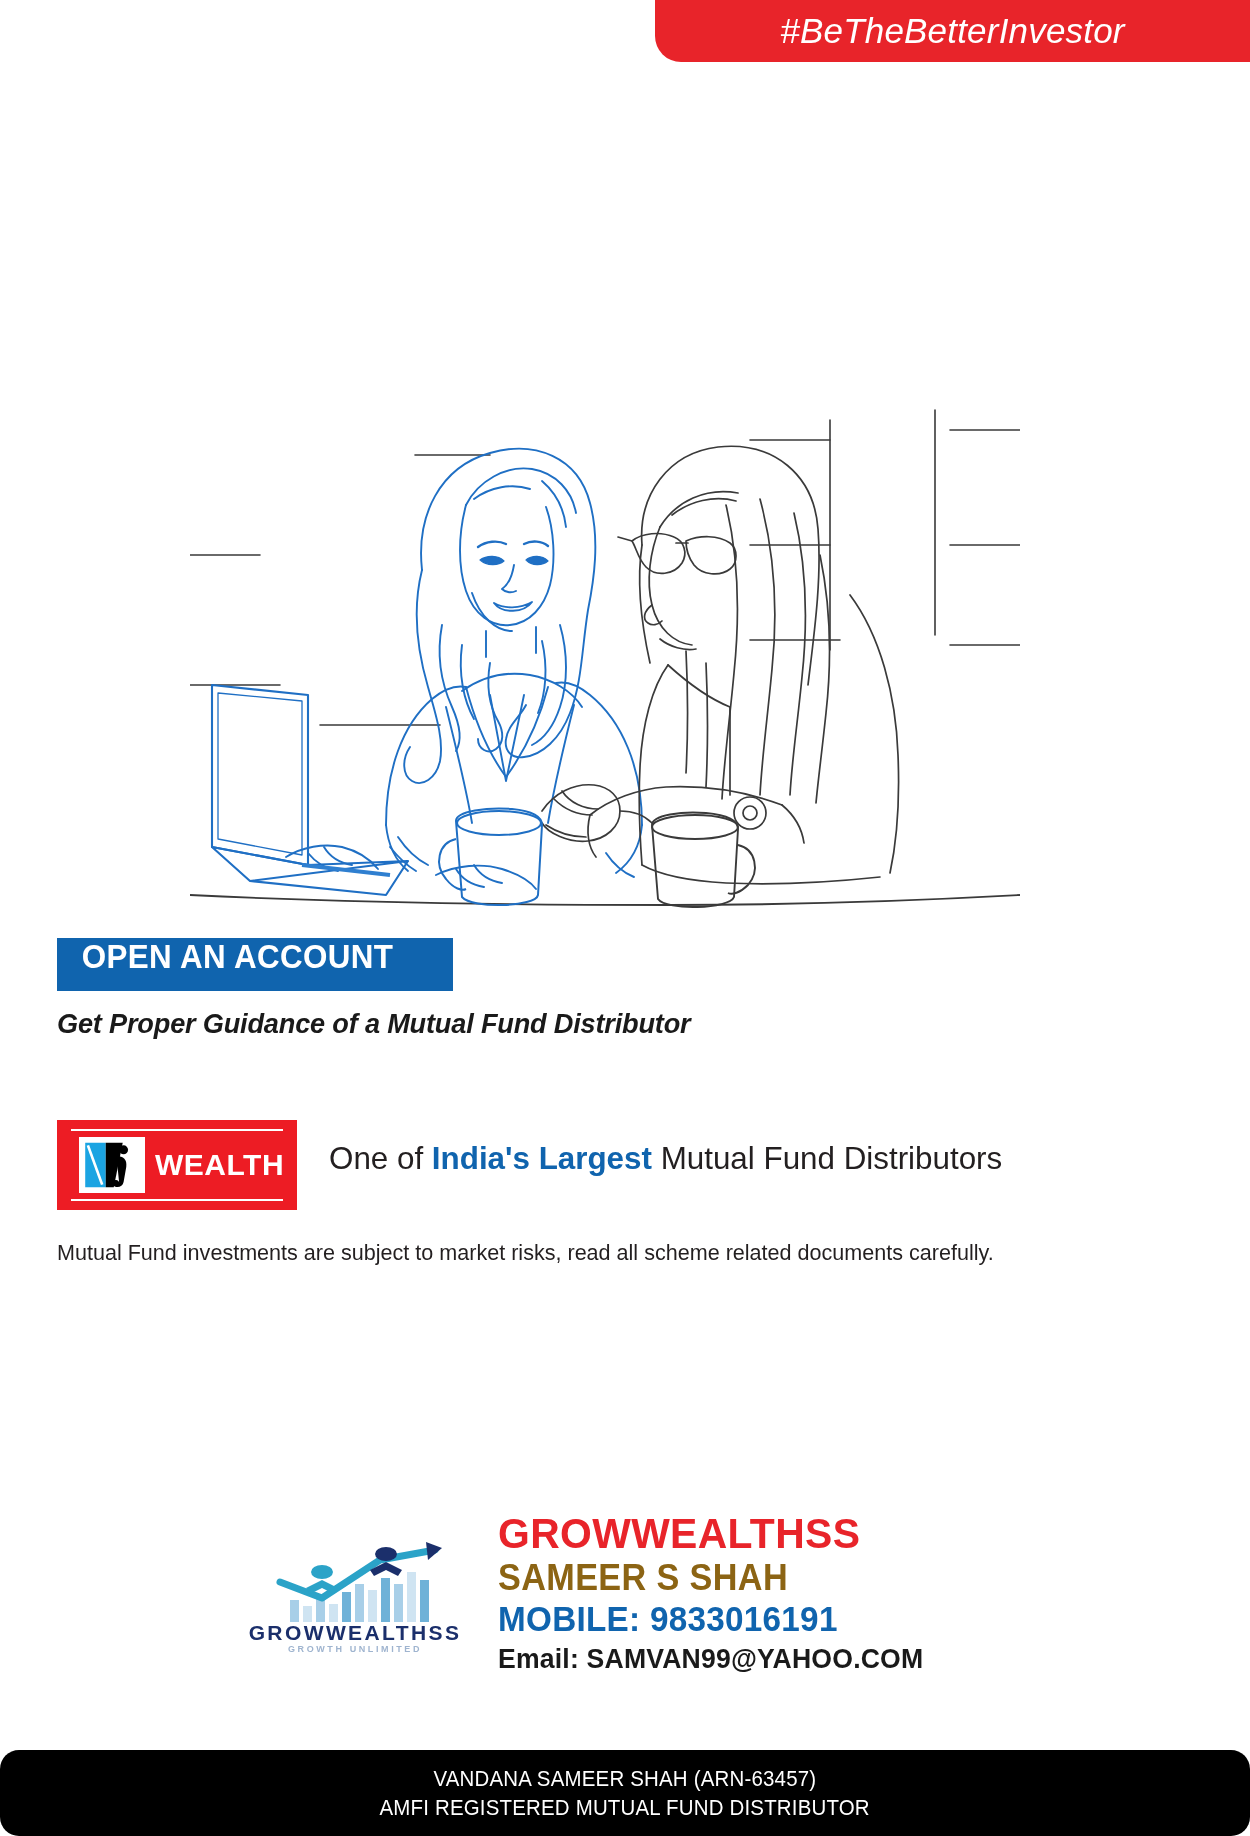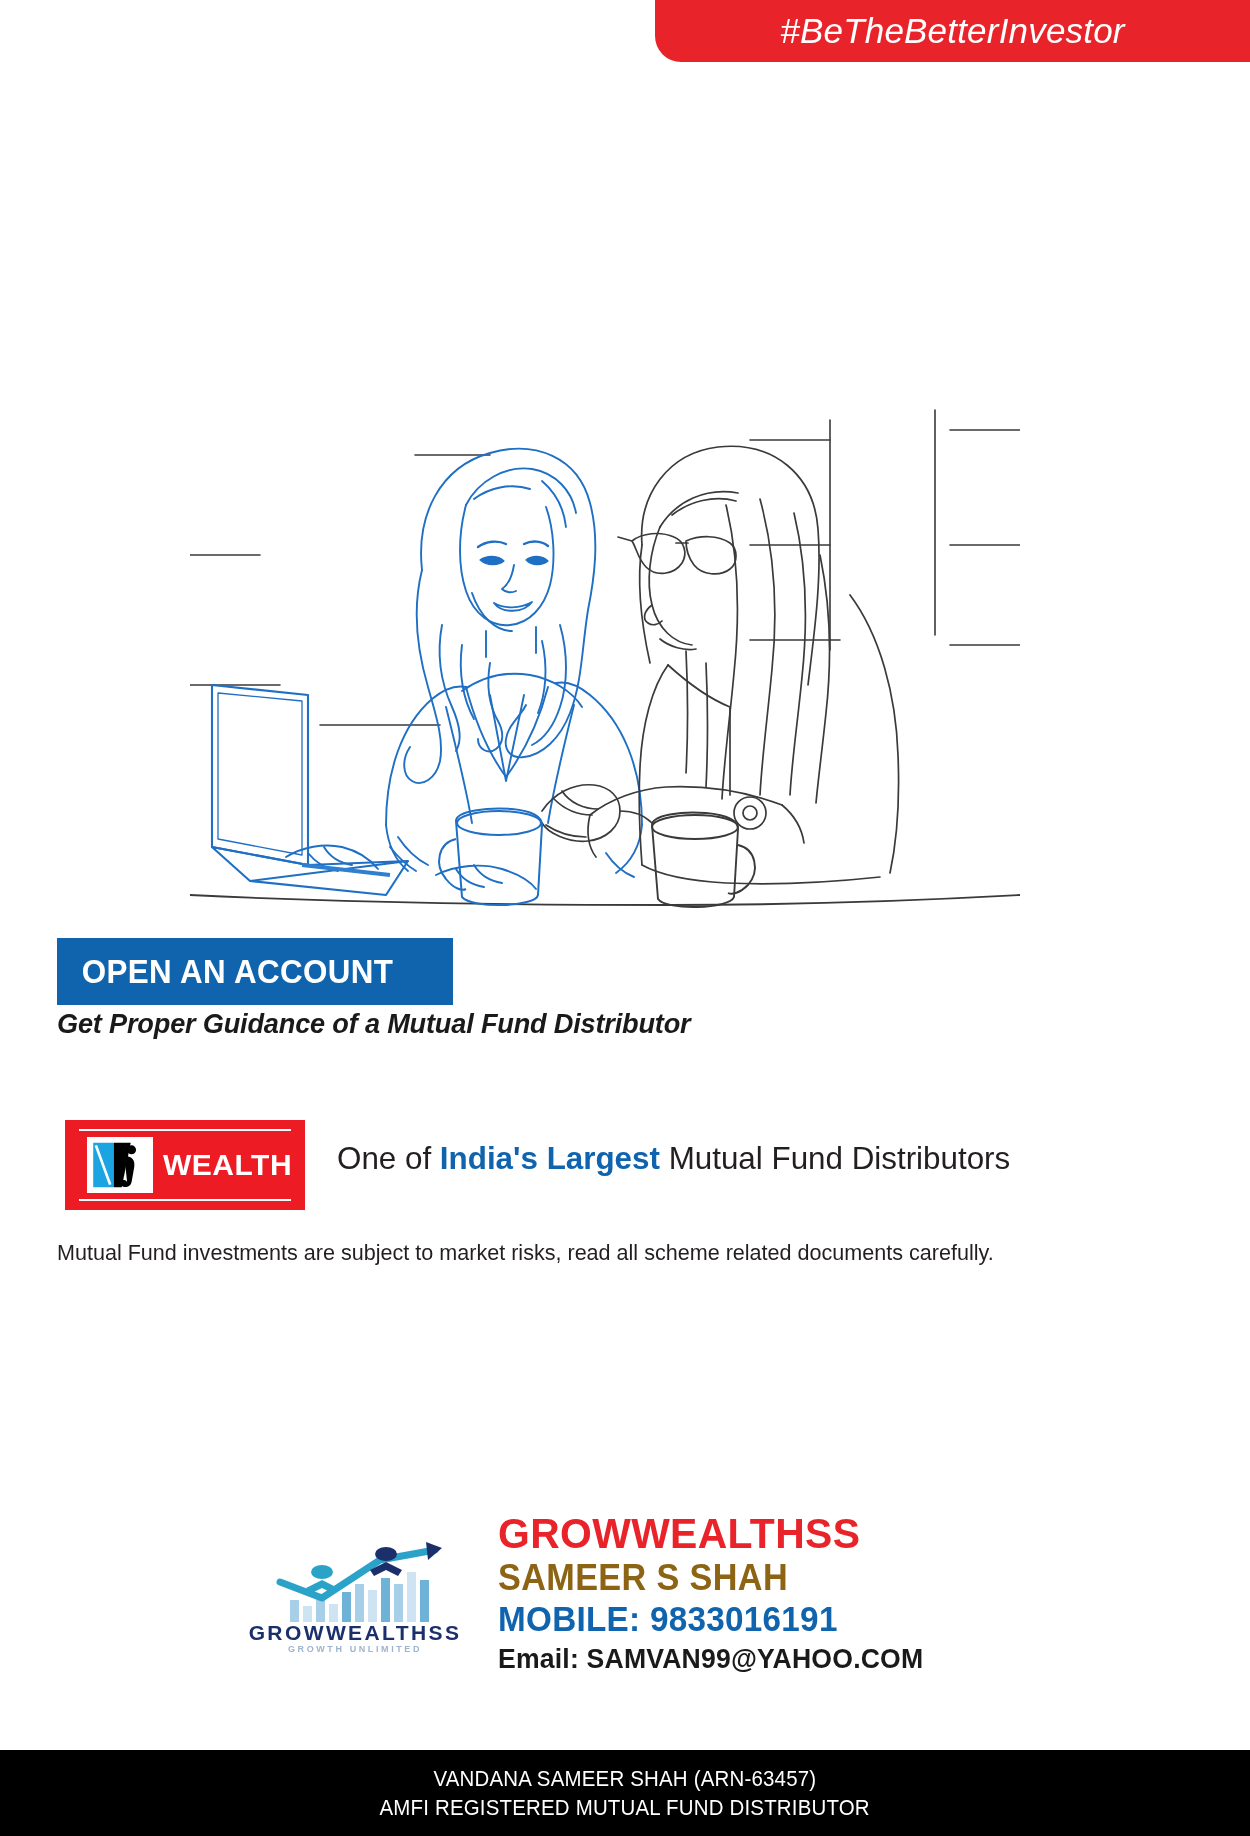--- a/index.html
+++ b/index.html
@@ -42,39 +42,39 @@
   .hl3 b{font-weight:700;color:#1a66b3;}
   .hl4{color:#231f20;font-weight:700;}
 
   
   .illus{position:absolute;left:190px;top:395px;width:830px;height:545px;}
   .illus svg{display:block;width:830px;height:545px;}
 
   
   .cta-btn{
     position:absolute;left:57px;top:938px;
-    width:396px;height:67px;background:#1064ae;
-    display:flex;align-items:center;
+    width:396px;height:53px;background:#1064ae;
+    display:flex;align-items:flex-start;
   }
   .cta-btn span{
     color:#ffffff;font-weight:700;font-size:33px;
     font-family:"Liberation Sans Narrow","Liberation Sans",sans-serif;
     letter-spacing:.4px;padding-left:26px;
     transform:scaleX(.95);transform-origin:left center;
   }
   .cta-sub{
     position:absolute;left:57px;top:1008px;
     font-size:28px;font-weight:700;font-style:italic;color:#1a1a1a;
     font-family:"Liberation Sans Narrow","Liberation Sans",sans-serif;
     letter-spacing:-.2px;white-space:nowrap;
     transform:scaleX(.97);transform-origin:left center;
   }
 
   
-  .nj-row{position:absolute;left:57px;top:1120px;width:1140px;height:90px;margin-left:8px;}
+  .nj-row{position:absolute;left:57px;top:1120px;width:1140px;height:90px;}
   .nj-logo{
     position:absolute;left:0;top:0;width:240px;height:90px;
     background:#ed1c24;display:flex;align-items:center;
   }
   .nj-rule{position:absolute;left:14px;right:14px;height:2px;background:#fff;}
   .nj-rule.top{top:9px;}
   .nj-rule.bot{bottom:9px;}
   .nj-mark{
     position:relative;margin-left:22px;width:66px;height:56px;
     border:3px solid #ffffff;background:#ffffff;box-sizing:border-box;
@@ -128,21 +128,21 @@
     font-family:"Liberation Sans Narrow","Liberation Sans",sans-serif;
     font-weight:700;font-size:28px;color:#1a1a1a;letter-spacing:.2px;
     line-height:34px;white-space:nowrap;margin-top:3px;
     transform:scaleX(.95);transform-origin:left center;
   }
 
   
   .footer{
     position:absolute;left:0;bottom:0;width:1250px;height:86px;
     background:#000000;display:flex;flex-direction:column;
-    align-items:center;justify-content:center;
+    align-items:center;justify-content:center;border-radius:19px;
   }
   .footer div{
     color:#ffffff;font-size:22px;line-height:29px;letter-spacing:.2px;
     font-family:"Liberation Sans Narrow","Liberation Sans",sans-serif;
     transform:scaleX(.93);
   }
 </style>
 </head>
 <body>
 

